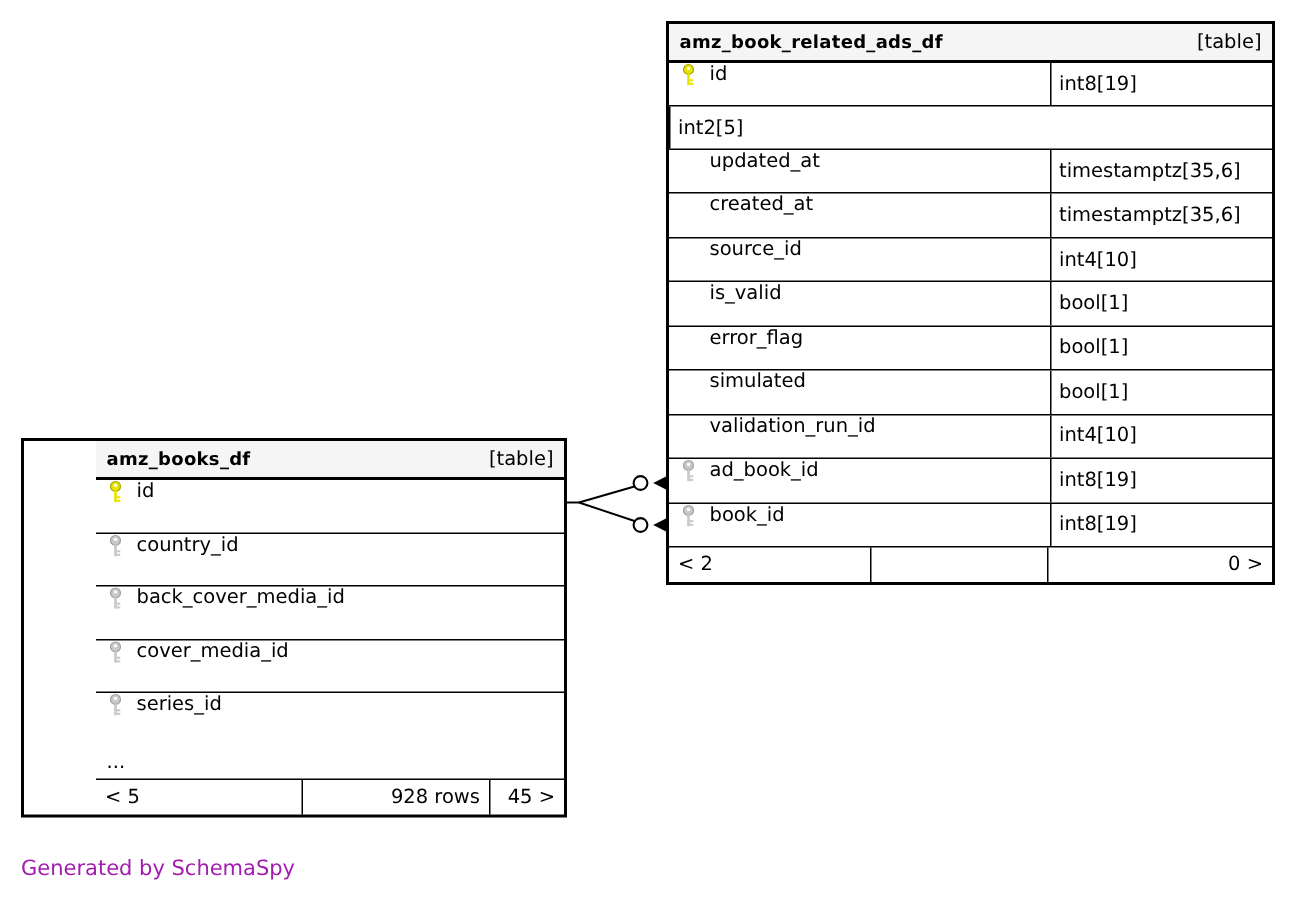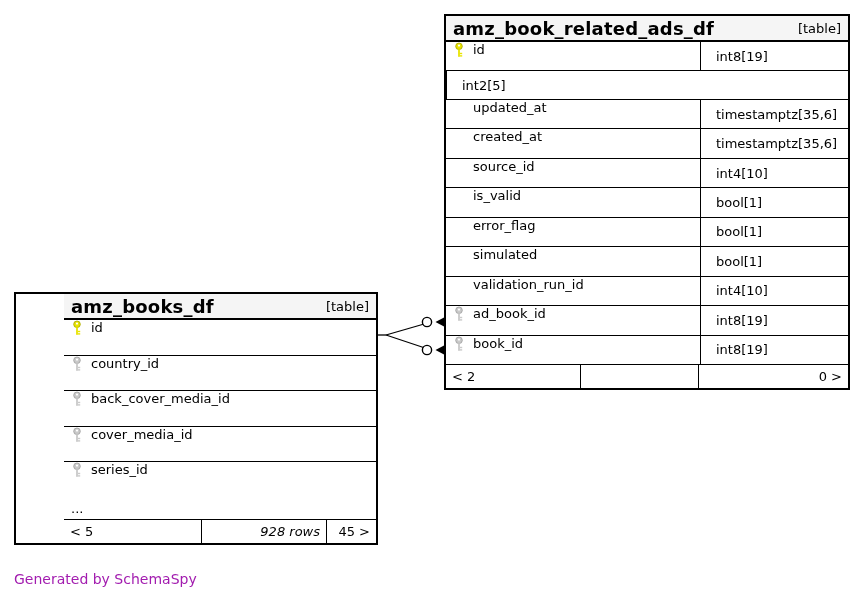--- a/index.html
+++ b/index.html
@@ -7,43 +7,43 @@
   body { font-family: "DejaVu Sans", "Liberation Sans", sans-serif; color: #000; position: relative; }
 
   .canvas { position: absolute; left: 0; top: 0; width: 865px; height: 600px; background: #fff; }
 
   .table-node { position: absolute; border: 2px solid #000; background: #fff; display: flex; flex-direction: column; }
   .tbl-right { left: 444px; top: 14px;  width: 406px; height: 376px; }
   .tbl-left  { left: 14px;  top: 292px; width: 364px; height: 253px; padding-left: 48px; }
 
   .tbl-header { height: 26px; flex: 0 0 26px; background: #f5f5f5; border-bottom: 2px solid #000;
                 display: flex; align-items: center; justify-content: space-between; padding: 0 7px; }
-  .tbl-title { font-size: 18px; font-weight: bold; letter-spacing: 0.2px; }
+  .tbl-title { font-size: 12px; font-weight: bold; letter-spacing: 0.2px; }
   .tbl-badge { font-size: 13px; font-weight: normal; }
 
   .rows { flex: 1 1 auto; display: flex; flex-direction: column; }
   .trow { flex: 1 1 auto; display: flex; align-items: stretch; border-bottom: 1px solid #000; min-height: 0; }
   .trow:last-child { border-bottom: none; }
 
   .cell-name { flex: 1 1 auto; display: flex; align-items: flex-start; padding-left: 7px; font-size: 13px; white-space: nowrap; overflow: hidden; }
   .icon-slot { width: 13px; height: 16px; margin-right: 7px; flex: 0 0 13px; display: inline-flex; align-items: center; }
   .cell-type { flex: 0 0 148px; width: 148px; border-left: 1px solid #000; display: flex; align-items: center;
-               padding-left: 15px; font-size: 13px; white-space: nowrap; overflow: hidden; }
+               padding-left: 5px; font-size: 13px; white-space: nowrap; overflow: hidden; }
 
   .ellipsis-row { flex: 0 0 22px; height: 22px; display: flex; align-items: center; padding-left: 7px; font-size: 13px; }
 
   .tbl-footer { flex: 0 0 24px; height: 24px; border-top: 1px solid #000; display: flex; align-items: stretch; font-size: 13px; }
   .fcell { display: flex; align-items: center; padding: 0 6px; white-space: nowrap; }
   .fcell.divider { border-right: 1px solid #000; }
   .fcell.right-align { justify-content: flex-end; }
   .tbl-right .fc1 { flex: 0 0 135px; }
   .tbl-right .fc2 { flex: 0 0 118px; }
   .tbl-right .fc3 { flex: 1 1 auto; }
   .tbl-left .fc1 { flex: 0 0 138px; }
-  .tbl-left .fc2 { flex: 0 0 125px; font-style: italic; }
+  .tbl-left .fc2 { flex: 0 0 125px; }
   .tbl-left .fc3 { flex: 1 1 auto; }
 
   .connector-svg { position: absolute; left: 360px; top: 300px; width: 90px; height: 70px; }
 
   .footnote { position: absolute; left: 14px; top: 571px; font-size: 14px; color: #a21caf; }
 
   .key-svg { width: 12px; height: 16px; display: block; }
 </style>
 </head>
 <body>

